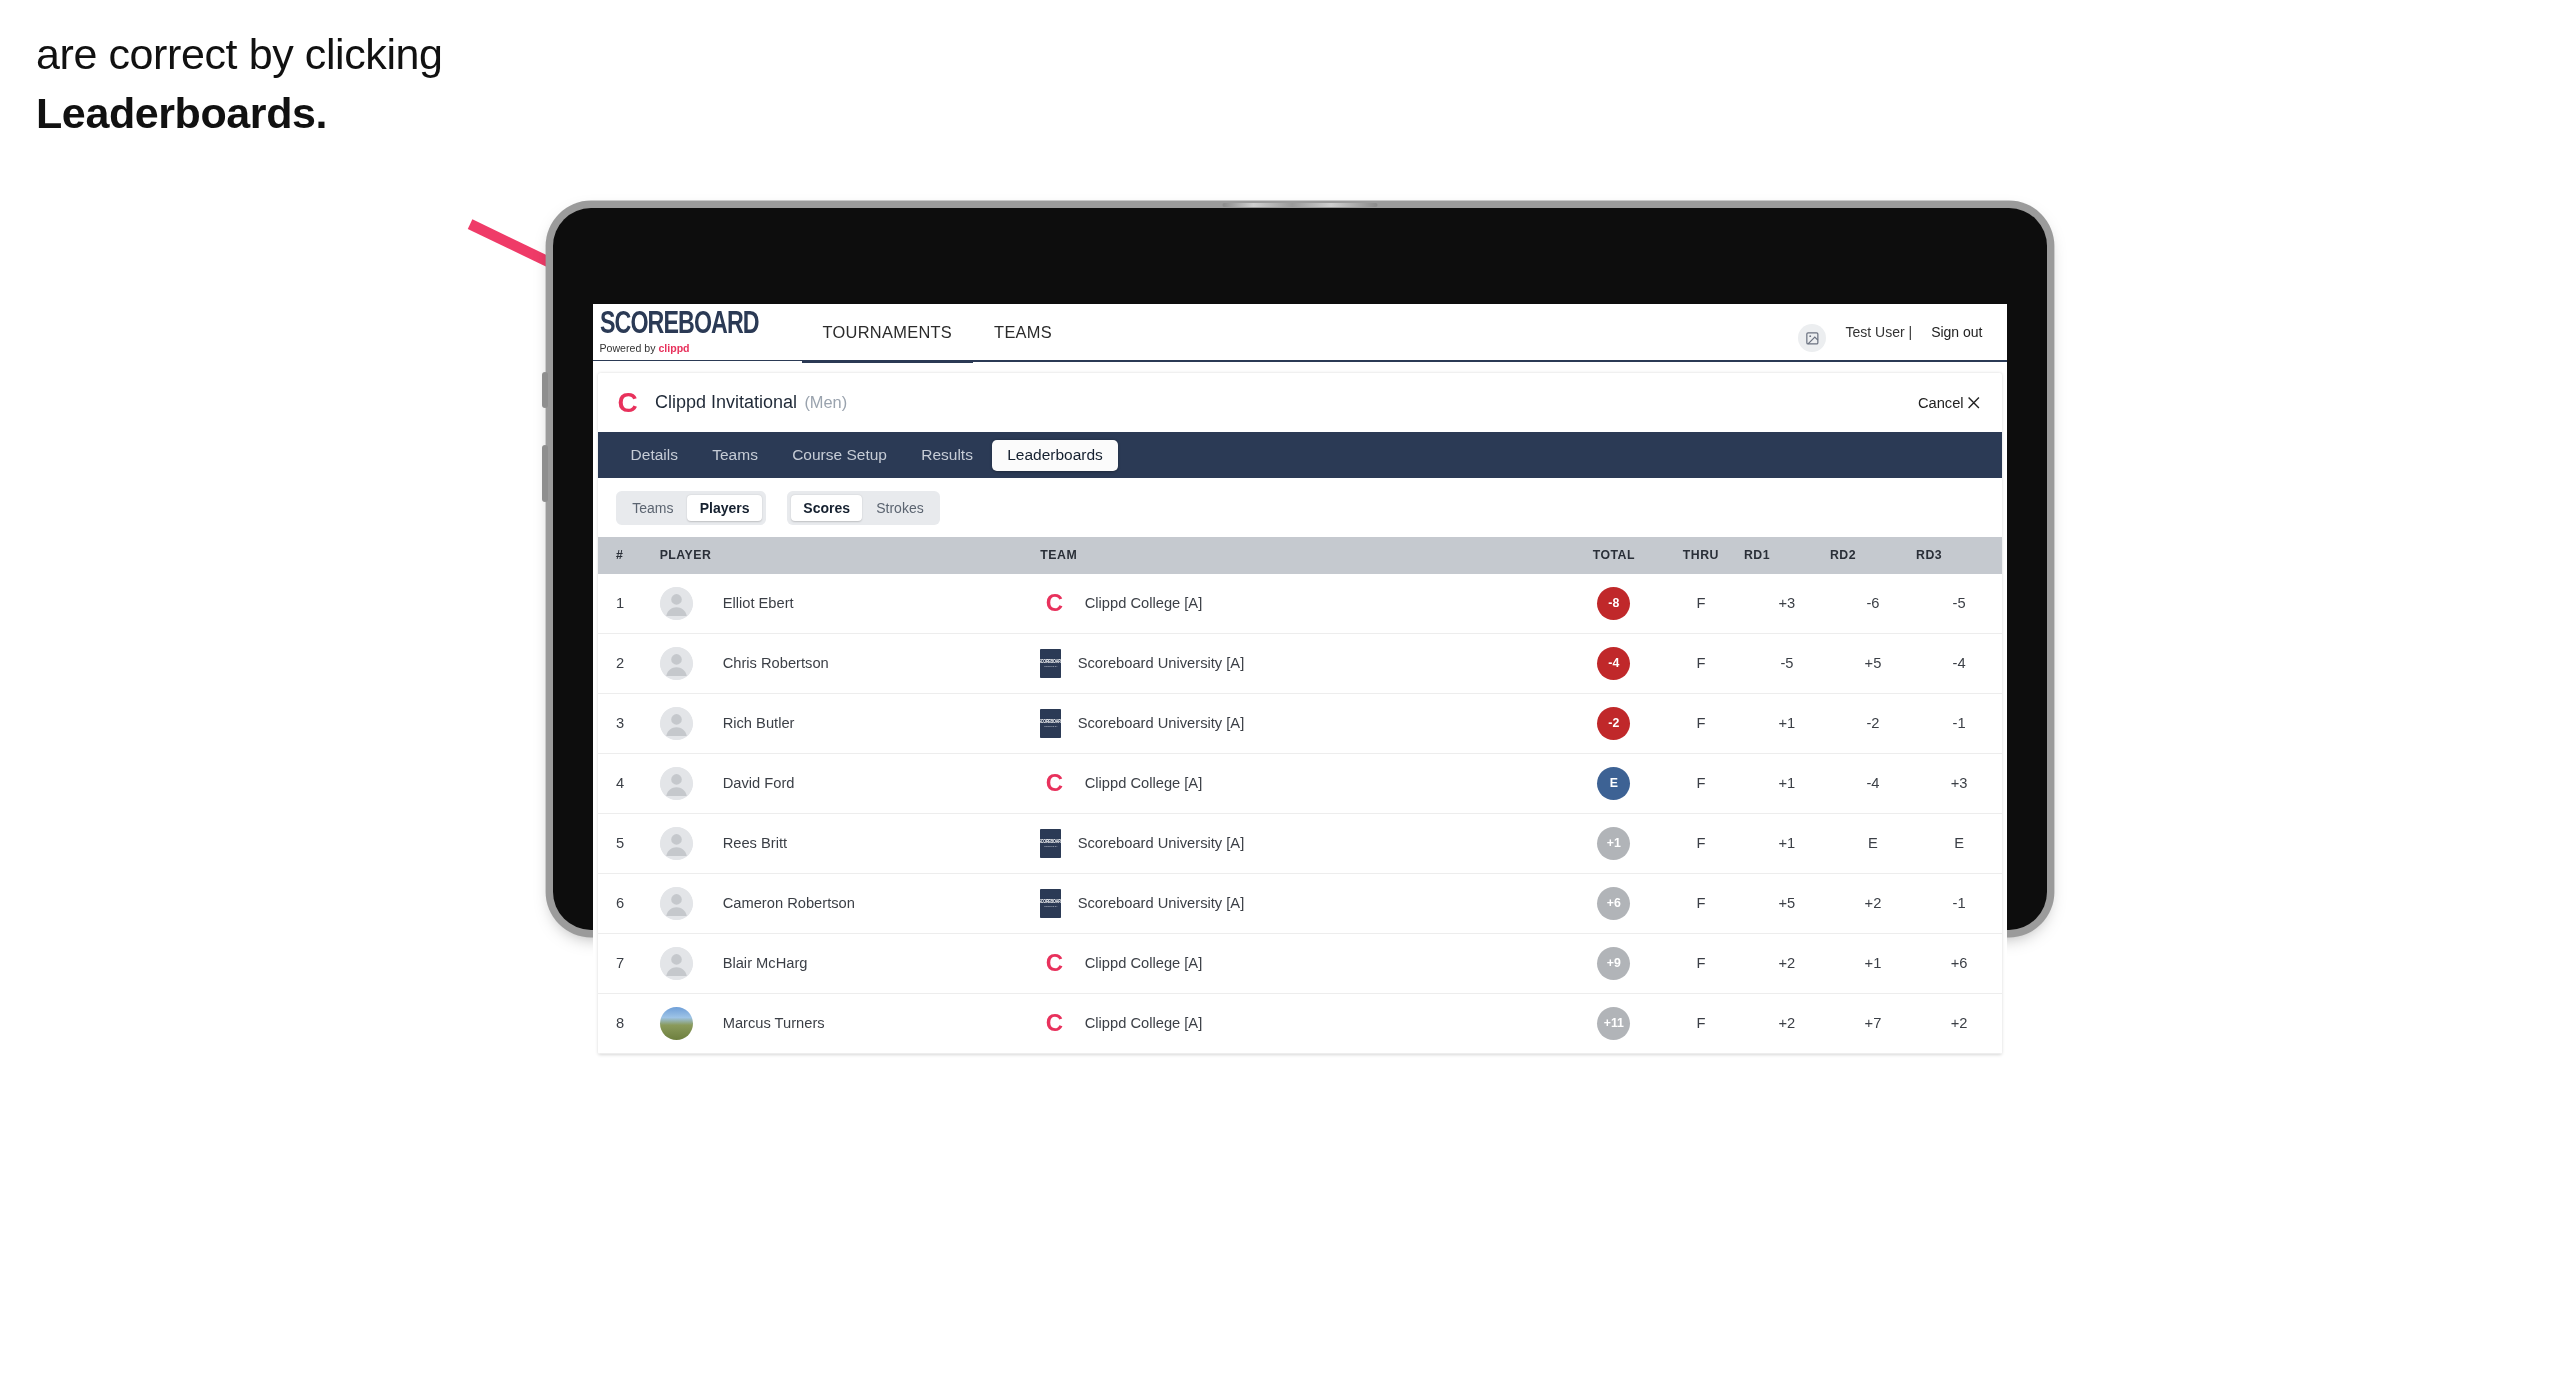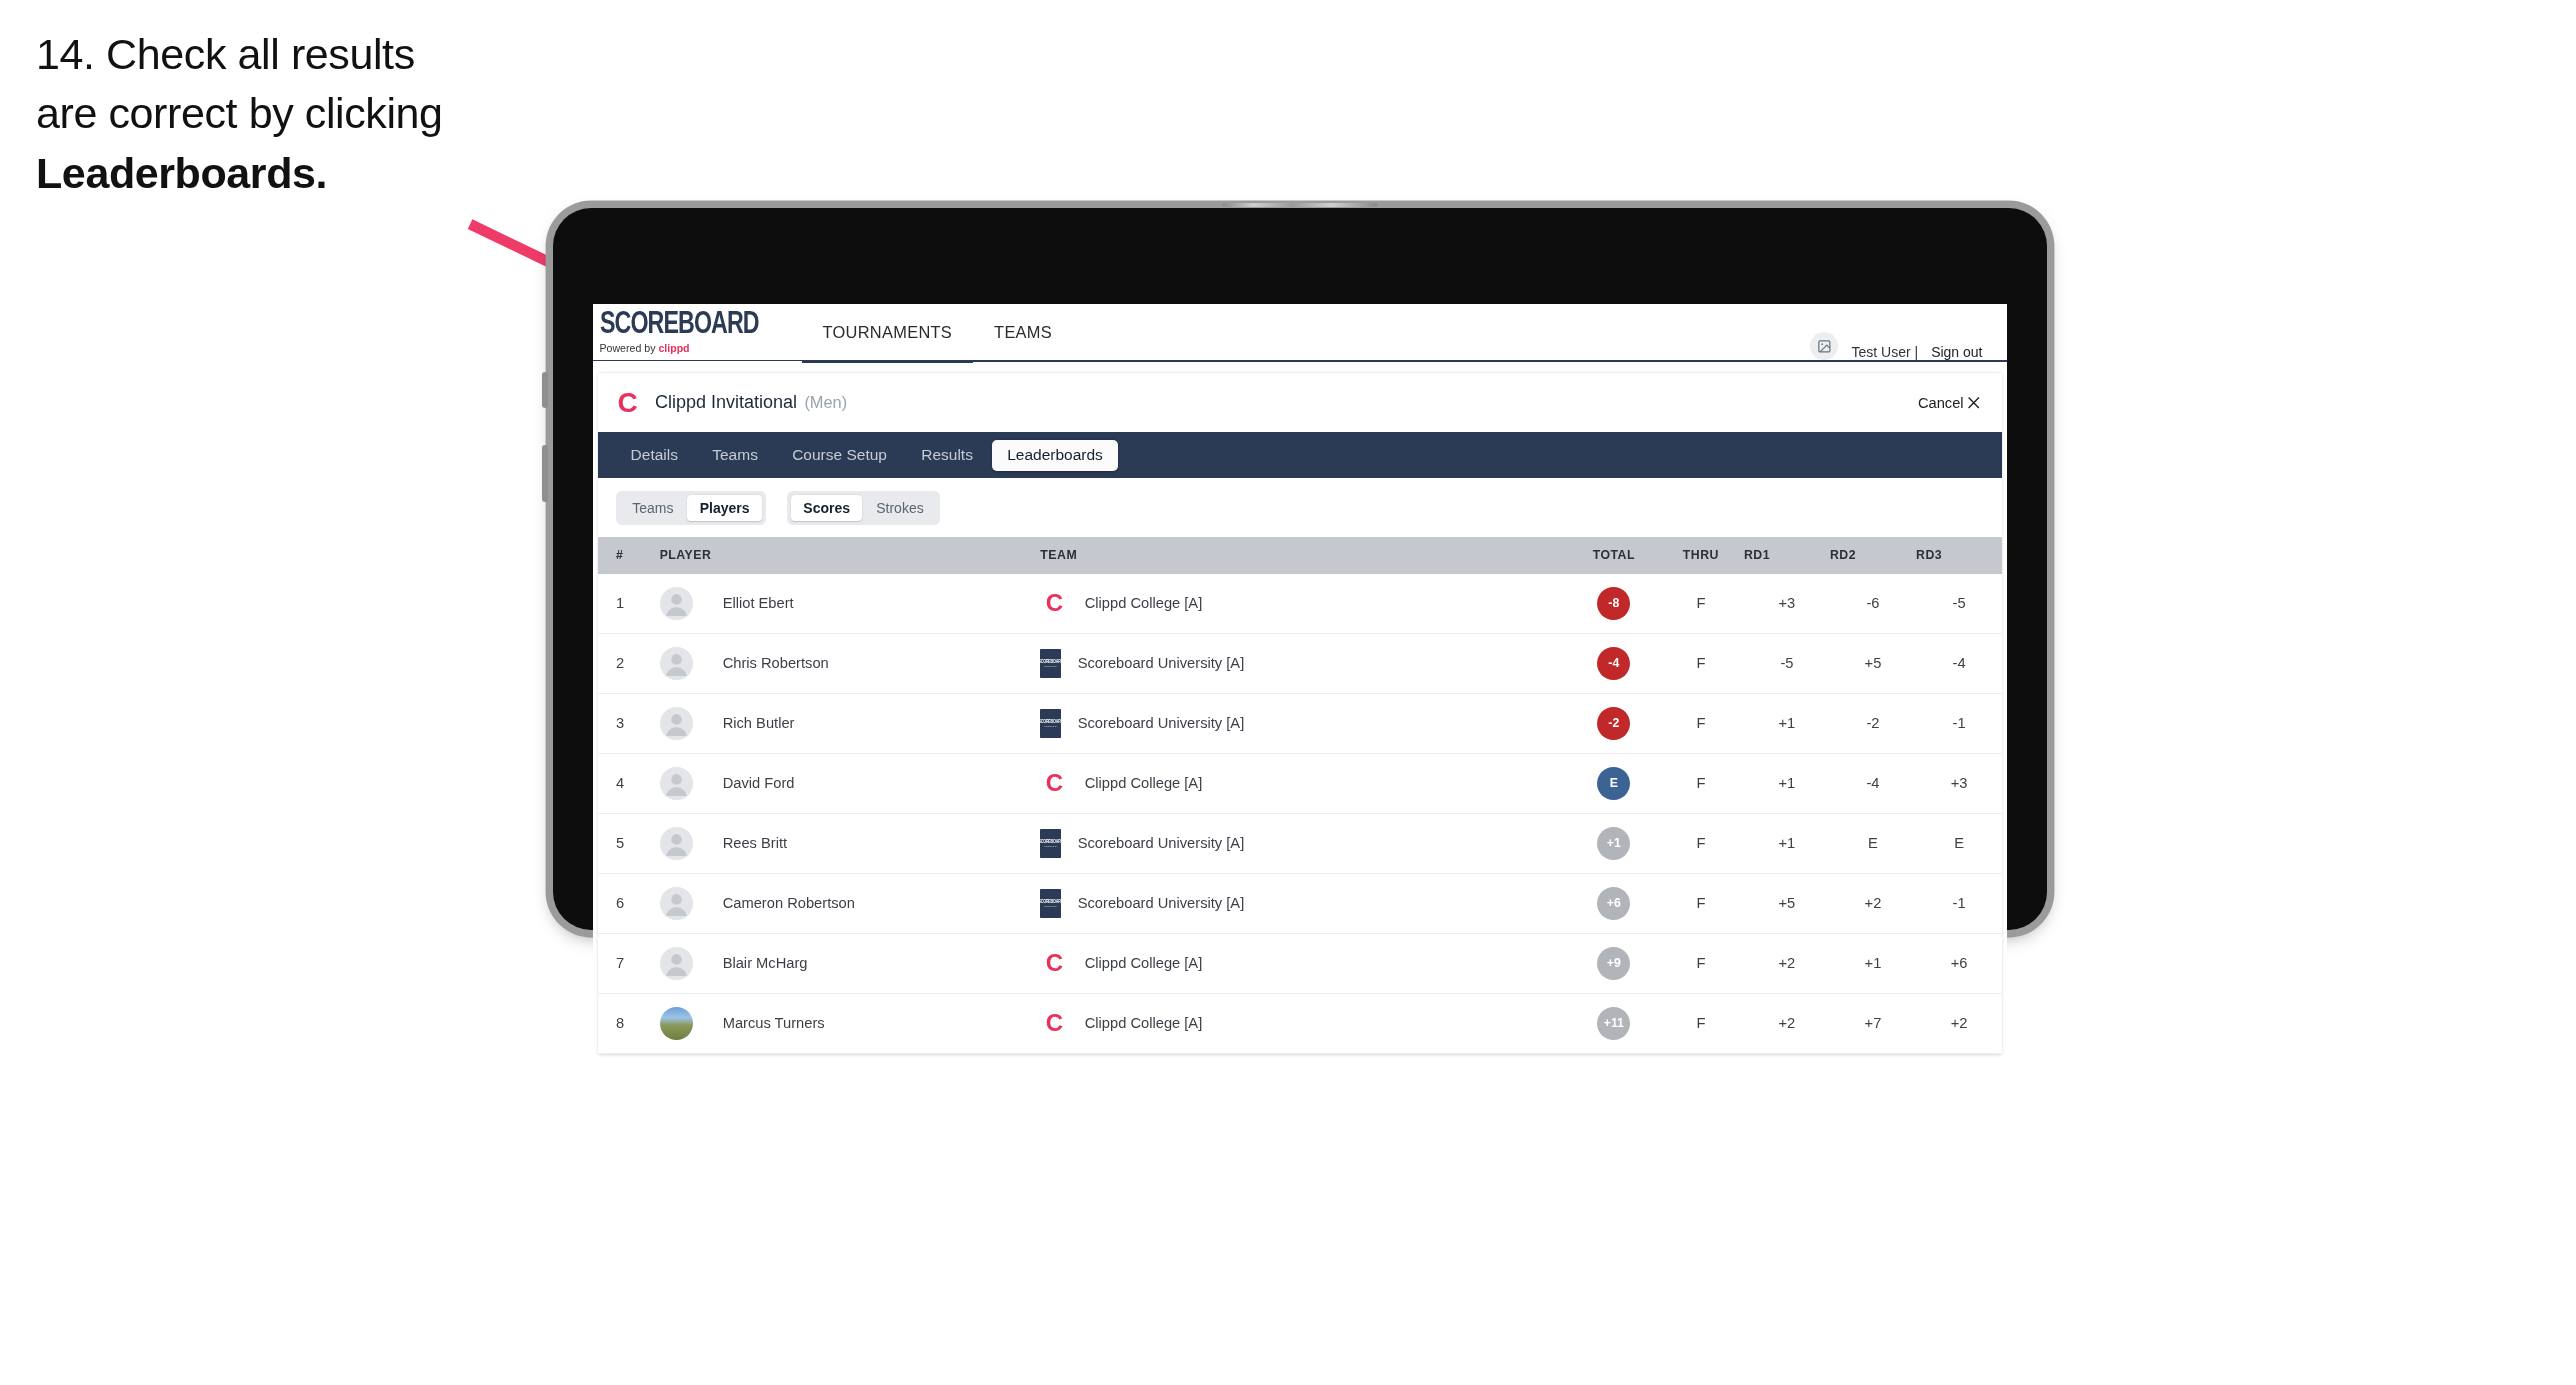--- a/index.html
+++ b/index.html
@@ -99,21 +99,21 @@
     color: #2b2b2b;
     letter-spacing: 0.3px;
     border-bottom: 2.5px solid transparent;
     margin-bottom: -2.5px;
     cursor: pointer;
   }
   .nav-tab.active { border-bottom-color: #2b3a55; }
 
   .topbar-spacer { flex: 1; }
   .topbar-right {
-    display: flex; align-items: flex-end; gap: 13px; padding-right: 24.5px;
+    display: flex; align-items: flex-start; gap: 19px; padding-right: 24.5px; margin-top: 20px;
   }
   .avatar-circle {
     width: 28px; height: 28px; border-radius: 50%;
     background: #eceef0;
     display: flex; align-items: center; justify-content: center;
     color: #6b7280;
   }
   .user-name { font-size: 14px; color: #333; }
   .sign-out { font-size: 14px; color: #222; cursor: pointer; }
 
@@ -252,21 +252,20 @@
   .badge.red  { background: #c0282a; }
   .badge.blue { background: #3d6294; }
   .badge.gray { background: #b1b4b8; }
 </style>
 </head>
 <body>
 
 <div id="root">
 
   <div class="caption">
-    <span class="line">14. Check all results</span>
     <span class="line">are correct by clicking</span>
     <span class="line bold">Leaderboards.</span>
   </div>
 
   <svg class="arrow-svg" viewBox="0 0 3151 1695">
     <defs>
       <marker id="ah" markerWidth="5" markerHeight="5" refX="2.4" refY="2.5" orient="auto">
         <path d="M0,0 L5,2.5 L0,5 z" fill="#ef3b68"></path>
       </marker>
     </defs>

